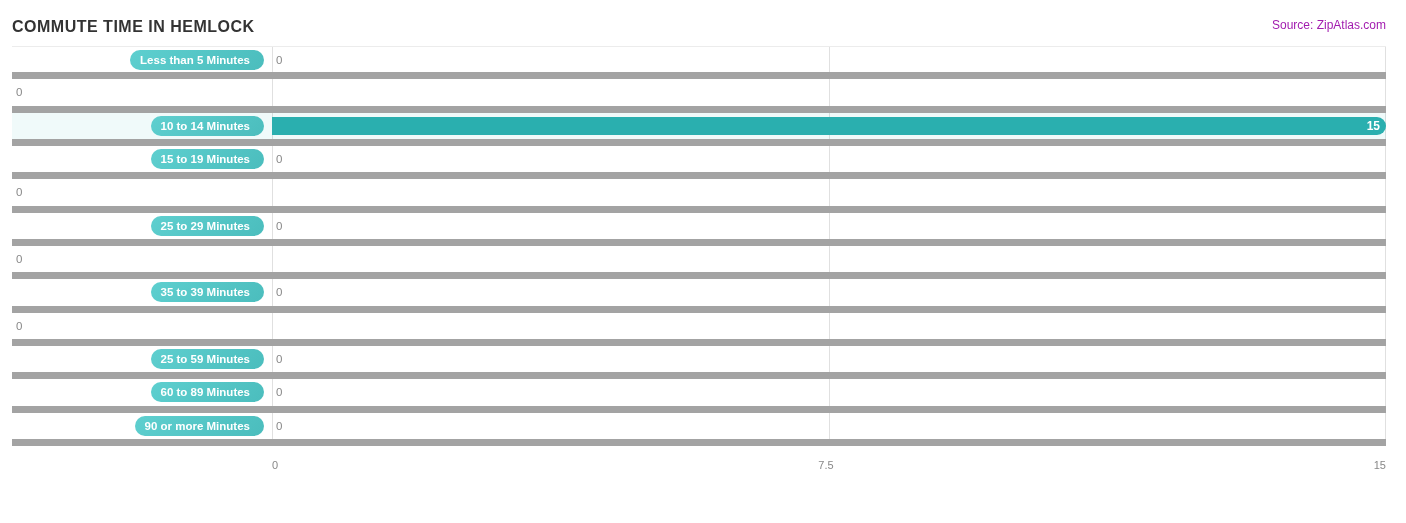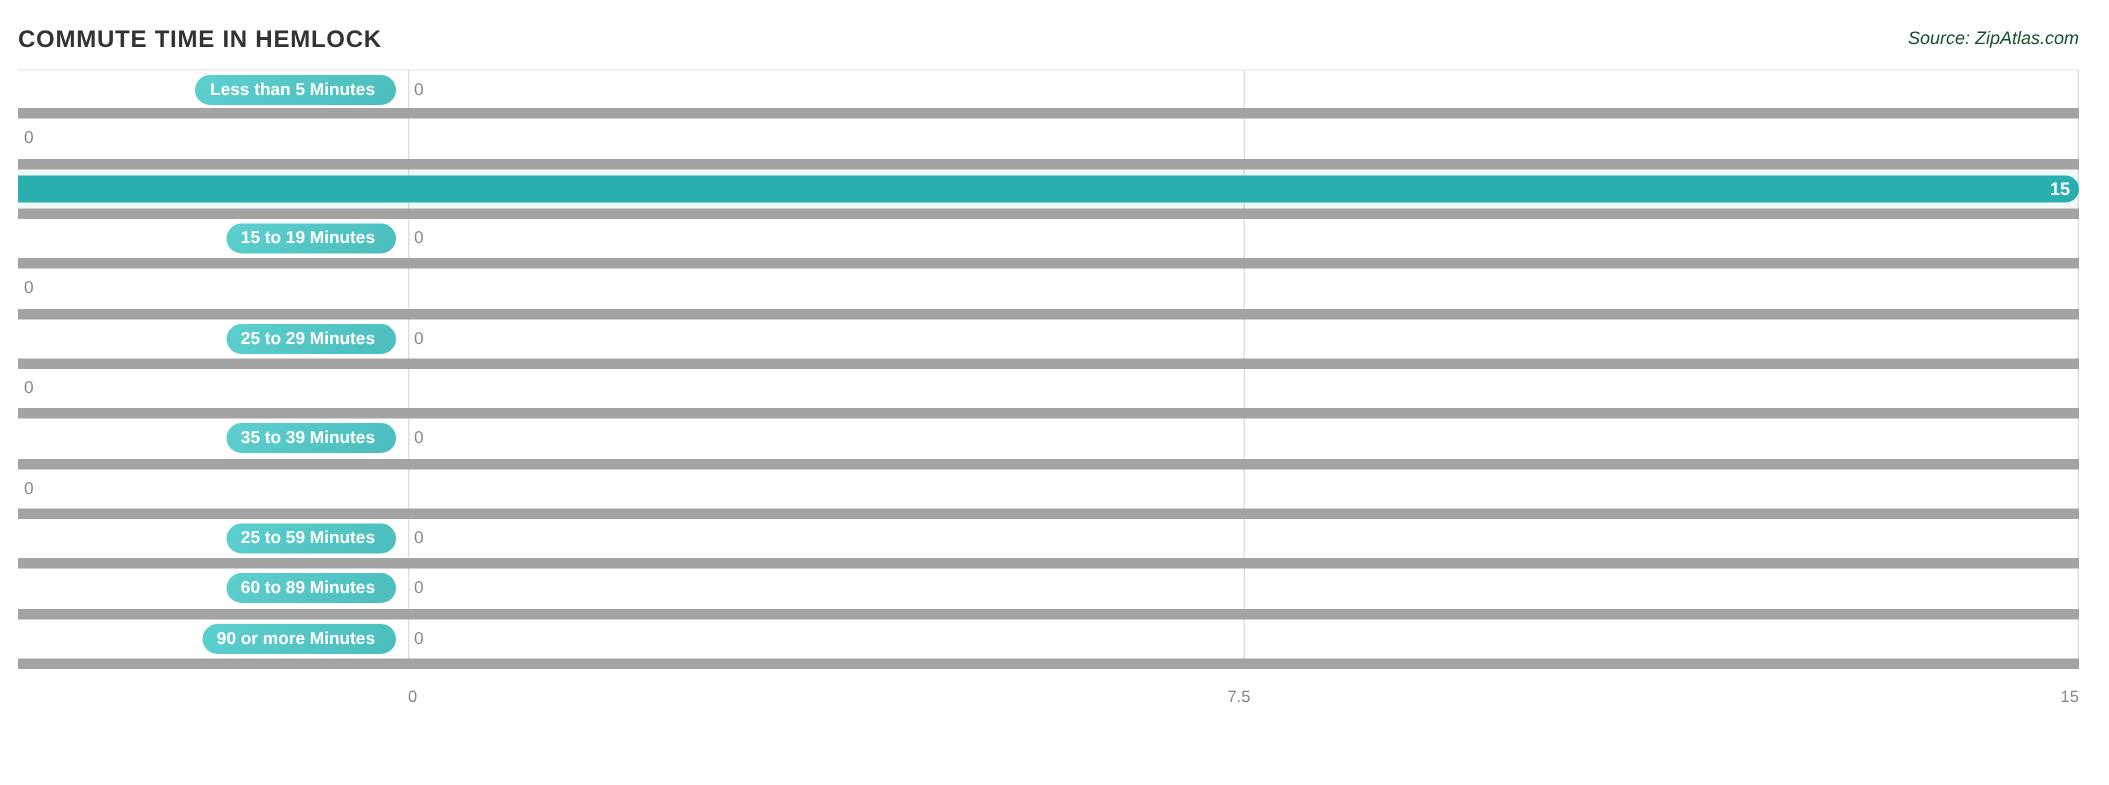--- a/index.html
+++ b/index.html
@@ -23,22 +23,21 @@
       color: #333;
       letter-spacing: 0.5px;
       margin-bottom: 10px;
       text-transform: uppercase;
     }
     .source-label {
       position: absolute;
       top: 18px;
       right: 20px;
       font-size: 12px;
-      color: #14532d;
-      font-style: italic;
+      color: #a21caf;
       text-align: center;
     }
     .chart-area {
       position: relative;
       width: 100%;
       height: calc(100% - 30px);
     }
     .grid-lines {
       position: absolute;
       top: 0;
@@ -172,20 +171,23 @@
   </div>
         <div class="bar-row">
     <div class="bar-area">
 
         <div class="bar zero" style="width:2px; height:0;"></div>
         <span class="zero-value">0</span>
 
     </div>
   </div>
         <div class="bar-row highlight">
+    <div class="label-area">
+      <span class="label-pill">10 to 14 Minutes</span>
+    </div>
     <div class="bar-area">
 
         <div class="bar full" style="width: 100%;">
           <span class="bar-value-inside">15</span>
         </div>
 
     </div>
   </div>
         <div class="bar-row">
     <div class="label-area">

